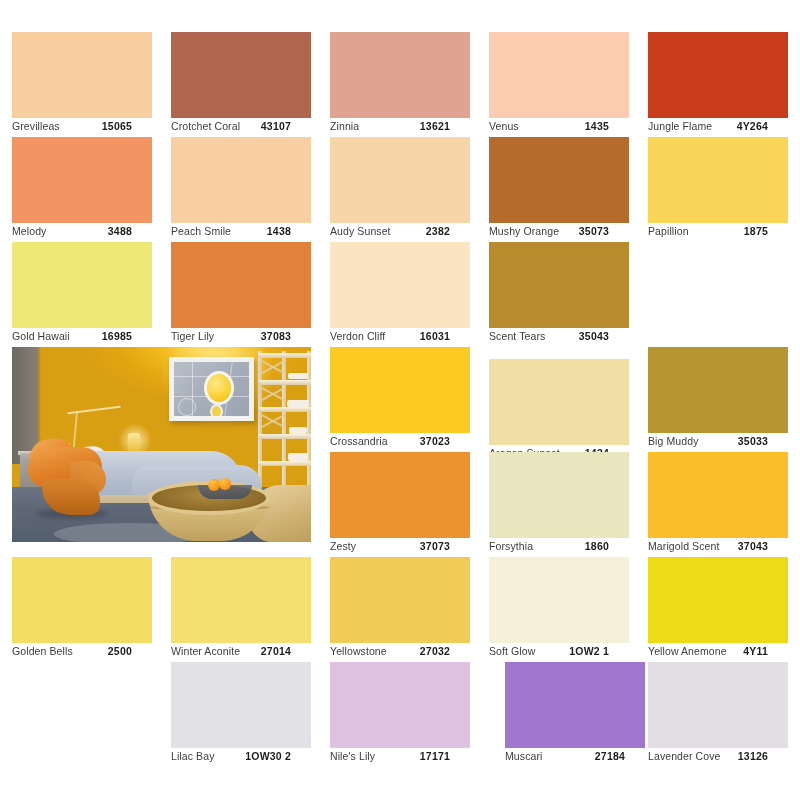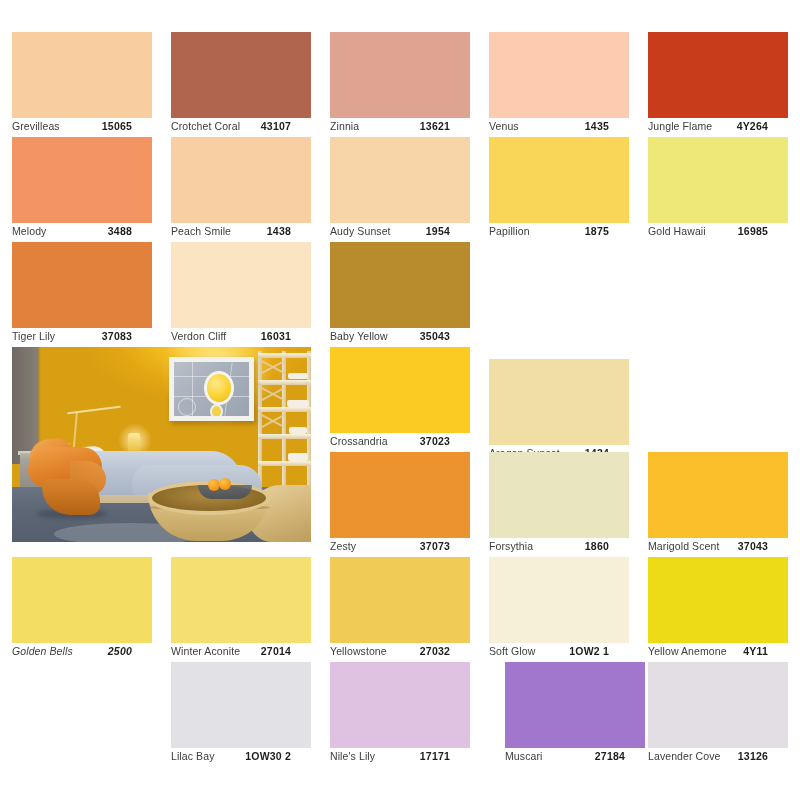--- a/index.html
+++ b/index.html
@@ -403,21 +403,28 @@
       <div class="swatch-chip" style="background:#f8cfa2"></div>
       <div class="swatch-label">
         <span class="swatch-name">Peach Smile</span>
         <span class="swatch-code">1438</span>
       </div>
     </div>
     <div class="swatch-cell">
       <div class="swatch-chip" style="background:#f8d5a8"></div>
       <div class="swatch-label">
         <span class="swatch-name">Audy Sunset</span>
-        <span class="swatch-code">1954</span>
+        <span class="swatch-code">2382</span>
+      </div>
+    </div>
+    <div class="swatch-cell">
+      <div class="swatch-chip" style="background:#b56b2c"></div>
+      <div class="swatch-label">
+        <span class="swatch-name">Mushy Orange</span>
+        <span class="swatch-code">35073</span>
       </div>
     </div>
 
     <div class="swatch-cell">
       <div class="swatch-chip" style="background:#f9d657"></div>
       <div class="swatch-label">
         <span class="swatch-name">Papillion</span>
         <span class="swatch-code">1875</span>
       </div>
     </div>
@@ -438,21 +445,21 @@
     <div class="swatch-cell">
       <div class="swatch-chip" style="background:#fae4c1"></div>
       <div class="swatch-label">
         <span class="swatch-name">Verdon Cliff</span>
         <span class="swatch-code">16031</span>
       </div>
     </div>
     <div class="swatch-cell">
       <div class="swatch-chip" style="background:#b88b2d"></div>
       <div class="swatch-label">
-        <span class="swatch-name">Baby Yellow</span>
+        <span class="swatch-name">Scent Tears</span>
         <span class="swatch-code">35043</span>
       </div>
     </div>
 
     <div class="photo-cell">
       <div class="photo">
         <div class="ph-wall"></div>
         <div class="ph-wall-glow"></div>
         <div class="ph-left-panel"></div>
         <div class="ph-left-panel-edge"></div>
@@ -533,20 +540,27 @@
         <span class="swatch-code">37023</span>
       </div>
     </div>
     <div class="swatch-cell" style="grid-column:4; grid-row:4;margin-top:12px;">
       <div class="swatch-chip" style="background:#f0dea4"></div>
       <div class="swatch-label">
         <span class="swatch-name">Aragon Sunset</span>
         <span class="swatch-code">1434</span>
       </div>
     </div>
+    <div class="swatch-cell" style="grid-column:5; grid-row:4;">
+      <div class="swatch-chip" style="background:#b79631"></div>
+      <div class="swatch-label">
+        <span class="swatch-name">Big Muddy</span>
+        <span class="swatch-code">35033</span>
+      </div>
+    </div>
 
     <div class="swatch-cell" style="grid-column:3; grid-row:5;">
       <div class="swatch-chip" style="background:#ec922f"></div>
       <div class="swatch-label">
         <span class="swatch-name">Zesty</span>
         <span class="swatch-code">37073</span>
       </div>
     </div>
     <div class="swatch-cell" style="grid-column:4; grid-row:5;">
       <div class="swatch-chip" style="background:#e9e5bf"></div>
@@ -556,21 +570,21 @@
       </div>
     </div>
     <div class="swatch-cell" style="grid-column:5; grid-row:5;">
       <div class="swatch-chip" style="background:#fbbf2c"></div>
       <div class="swatch-label">
         <span class="swatch-name">Marigold Scent</span>
         <span class="swatch-code">37043</span>
       </div>
     </div>
 
-    <div class="swatch-cell" style="grid-column:1; grid-row:6;font-style:italic;">
+    <div class="swatch-cell" style="grid-column:1; grid-row:6;">
       <div class="swatch-chip" style="background:#f3dd63"></div>
       <div class="swatch-label">
         <span class="swatch-name">Golden Bells</span>
         <span class="swatch-code">2500</span>
       </div>
     </div>
     <div class="swatch-cell" style="grid-column:2; grid-row:6;">
       <div class="swatch-chip" style="background:#f5df70"></div>
       <div class="swatch-label">
         <span class="swatch-name">Winter Aconite</span>

